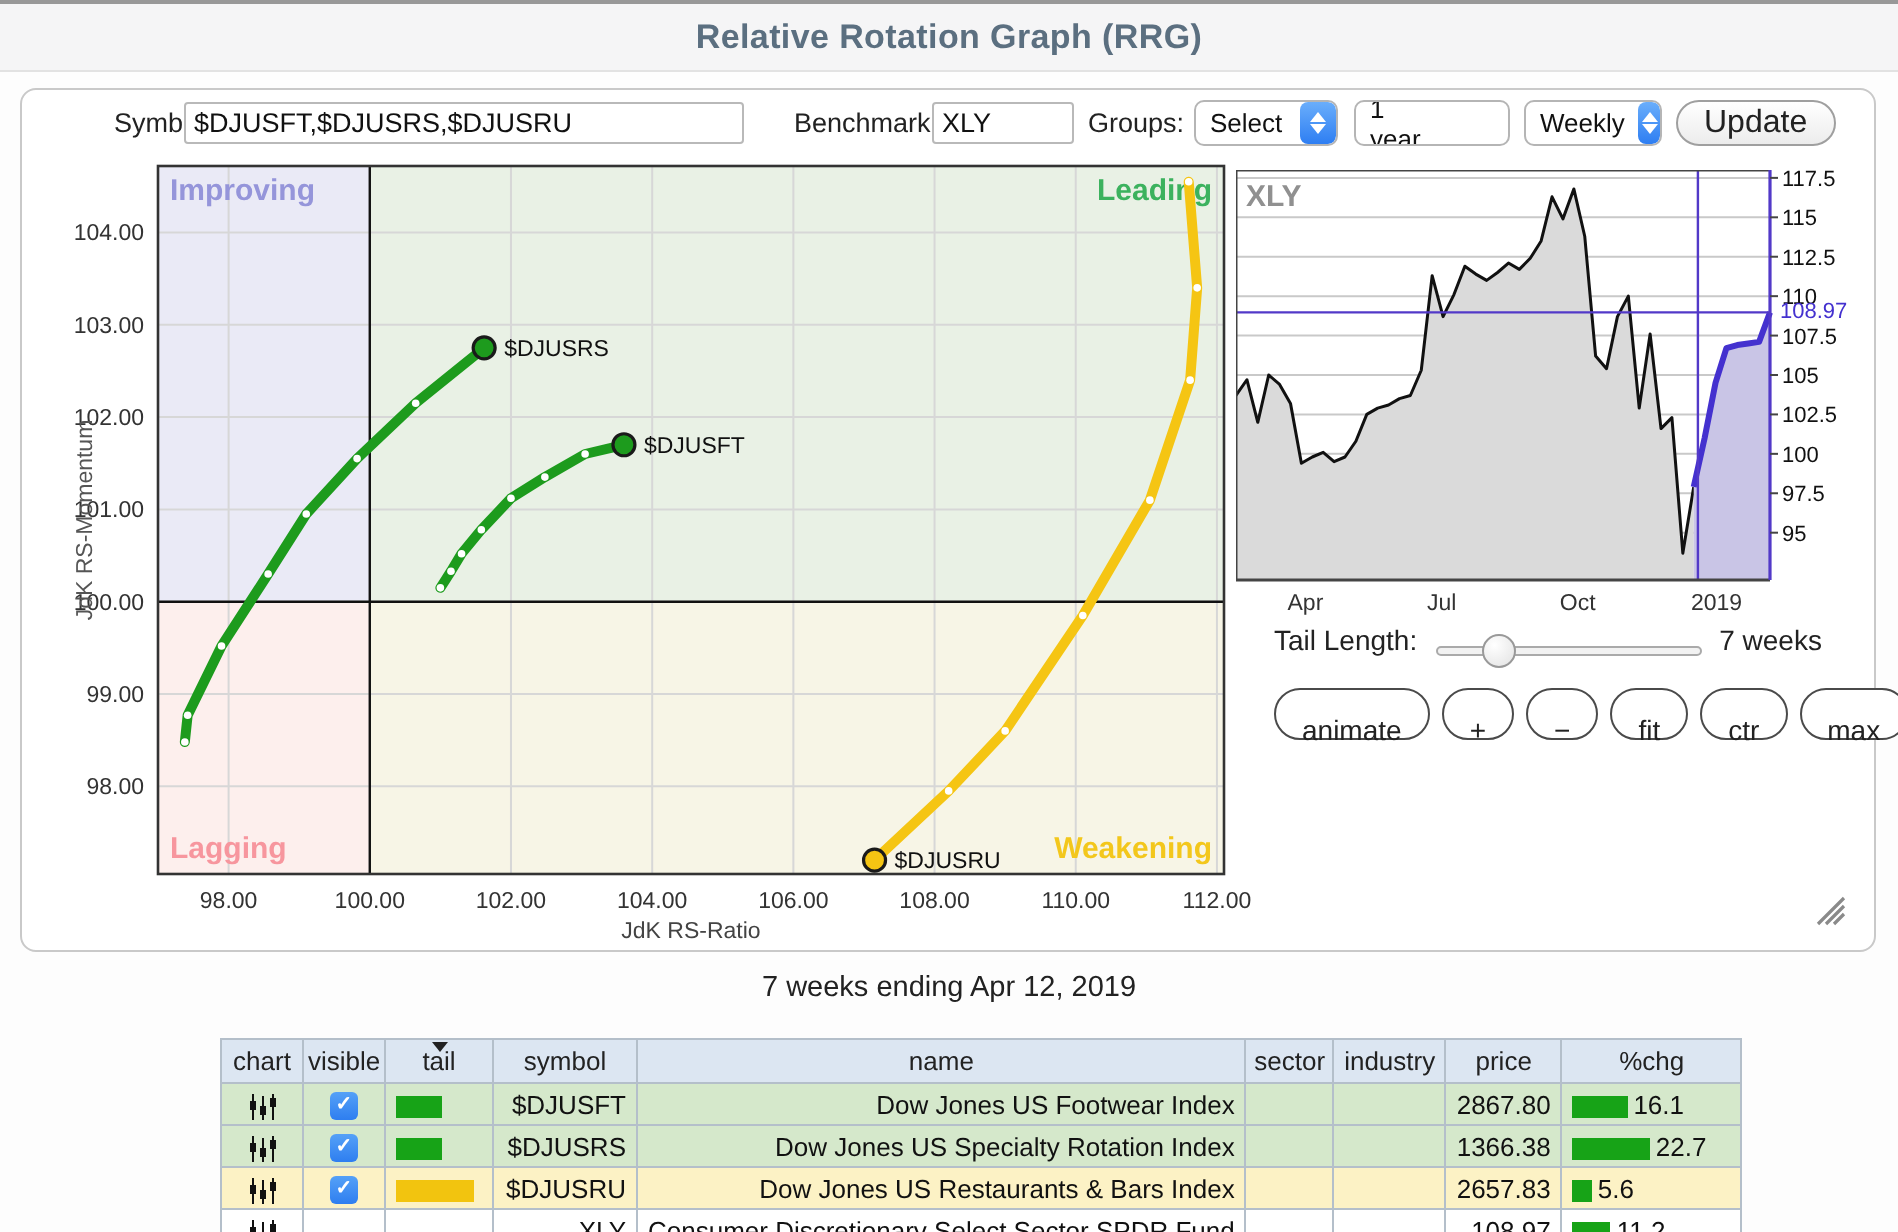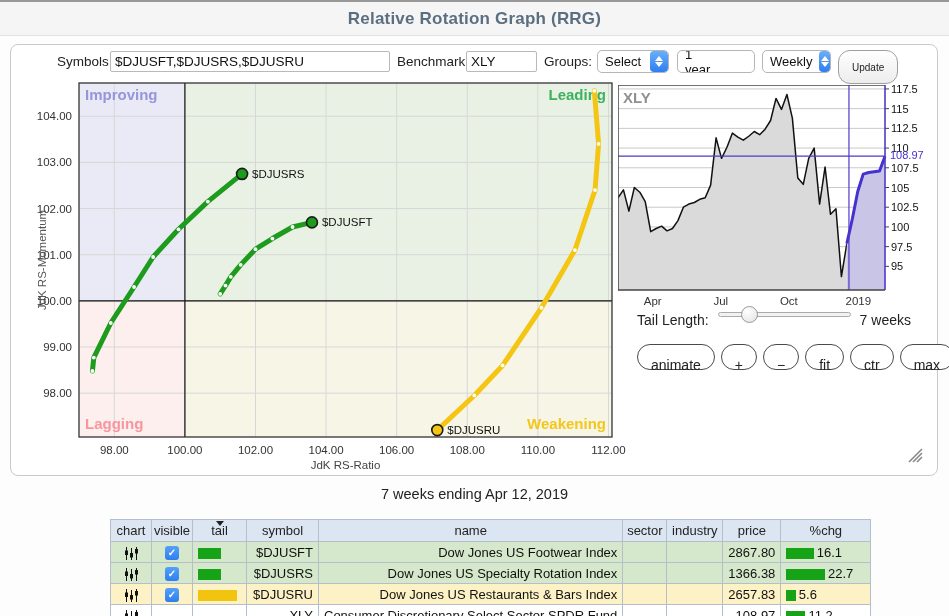--- a/index.html
+++ b/index.html
@@ -40,30 +40,30 @@
     font-size:13px; color:#111; overflow:hidden; cursor:default;
   }
   .mac-select .val { flex:1; display:flex; align-items:center; padding:0 7px; }
   .mac-select .arrows {
     width:18px; background:linear-gradient(#6aaefb,#2e7ef2); border-radius:4px;
     display:flex; flex-direction:column; align-items:center; justify-content:center; gap:1px;
   }
   .tri-up { width:0; height:0; border-left:4px solid transparent; border-right:4px solid transparent; border-bottom:5px solid #fff; }
   .tri-dn { width:0; height:0; border-left:4px solid transparent; border-right:4px solid transparent; border-top:5px solid #fff; }
   .update-btn {
-    position:absolute; top:50px; height:34px; padding:0 13px;
+    position:absolute; top:50px; height:23px; padding:0 13px;
     border:1px solid #9f9f9f; border-radius:12px;
     background:linear-gradient(#ffffff,#ececec);
-    font-family:"Liberation Sans",sans-serif; font-size:10px; color:#222; cursor:pointer;
+    font-family:"Liberation Sans",sans-serif; font-size:16px; color:#222; cursor:pointer;
   }
 
   svg text { font-family:"Liberation Sans", sans-serif; }
 
   
-  .tail-row { position:absolute; left:637px; top:312px; display:flex; align-items:flex-start; gap:9px; }
+  .tail-row { position:absolute; left:637px; top:312px; display:flex; align-items:flex-end; gap:9px; }
   .tail-label, .tail-value { font-size:14px; color:#222; }
   .slider-track {
     position:relative; width:133px; height:5px; background:#f2f2f2;
     border:1px solid #aaa; border-radius:3px; cursor:pointer;
   }
   .slider-thumb {
     position:absolute; top:-7px; width:17px; height:17px; border-radius:50%;
     background:radial-gradient(circle at 35% 30%, #ffffff, #e2e2e2);
     border:1px solid #999; cursor:grab;
   }
@@ -108,21 +108,21 @@
 <div id="stage">
   <div class="top-line"></div>
 
   <div class="app-header">
     <div class="app-title">Relative Rotation Graph (RRG)</div>
   </div>
 
   <div class="panel"></div>
 
   <span class="tb-label" style="left:57px;">Symbols:</span>
-  <input class="tb-input" style="left: 110px; width: 280px;" value="$DJUSFT,$DJUSRS,$DJUSRU">
+  <input class="tb-input" style="left: 92px; width: 280px;" value="$DJUSFT,$DJUSRS,$DJUSRU">
   <span class="tb-label" style="left:397px;">Benchmark:</span>
   <input class="tb-input" style="left: 466px; width: 71px;" value="XLY">
   <span class="tb-label" style="left:544px;">Groups:</span>
 
   <div class="mac-select" style="left:597px; width:72px;">
     <span class="val">- Select -</span>
     <span class="arrows">
         <span class="tri-up"></span>
         <span class="tri-dn"></span>
       </span>

